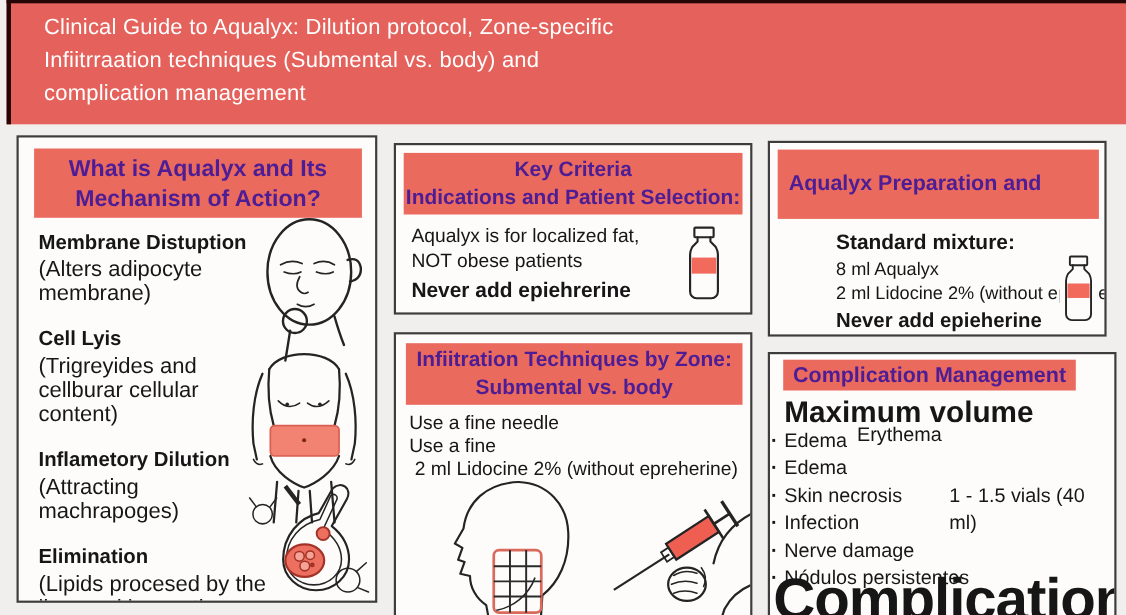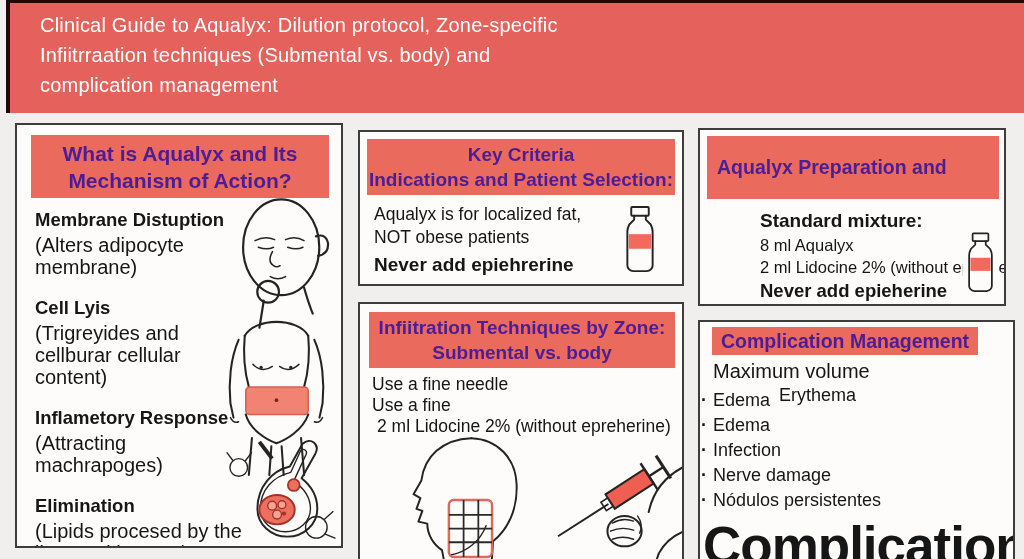--- a/index.html
+++ b/index.html
@@ -73,21 +73,21 @@
   .prep-sub { font-weight:bold; font-size:19px; margin-bottom:2px; }
   .prep-body .ln { font-size:16.5px; line-height:22px; }
   .prep-warning { font-weight:bold; font-size:18.5px; margin-top:2px; }
   .svg-vial-2 { position:absolute; right:6px; bottom:3px; width:35px; height:76px; background:#fdfcfb; }
   
   #panel-complication { left:698px; top:320px; width:317px; height:262px; }
   #panel-complication .hdr {
     position:absolute; left:12px; top:5px; height:28px;
     font-size:19.5px; padding:0 9px; display:inline-flex;
   }
-  .comp-sub { position:absolute; left:13px; top:38px; font-size:20px; font-weight:normal; }
+  .comp-sub { position:absolute; left:13px; top:38px; font-size:27px; font-weight:bold; }
   .comp-list { position:absolute; left:1px; top:66px; width:295px; font-size:18px; }
   .comp-row { position:relative; height:25px; line-height:25px; }
   .comp-row .dot { display:inline-block; width:12px; font-weight:bold; }
   .erythema { display:inline-block; margin-left:9px; transform:translateY(-5px); }
   .vials-note { position:absolute; left:162px; top:0; }
   .comp-big {
     position:absolute; left:3px; top:193px;
     font-size:53px; font-weight:bold; letter-spacing:-1px; white-space:nowrap;
   }
   
@@ -118,21 +118,21 @@
       <div class="d">(Alters adipocyte</div>
       <div class="d">membrane)</div>
     </div>
     <div class="mech-item">
       <div class="h">Cell Lyis</div>
       <div class="d">(Trigreyides and</div>
       <div class="d">cellburar cellular</div>
       <div class="d">content)</div>
     </div>
     <div class="mech-item">
-      <div class="h">Inflametory Response</div>
+      <div class="h">Inflametory Dilution</div>
       <div class="d">(Attracting machrapoges)</div>
     </div>
     <div class="mech-item">
       <div class="h">Elimination</div>
       <div class="d">(Lipids procesed by the</div>
       <div class="d">liver and lymmptic system</div>
     </div>
   </div>
 
   <svg class="svg-head" viewBox="0 0 100 125">
@@ -268,20 +268,23 @@
   <div class="comp-sub">Maximum volume</div>
 
   <div class="comp-list">
     <div class="comp-row">
       <span class="dot">·</span><span>Edema</span><span class="erythema">Erythema</span>
     </div>
     <div class="comp-row">
       <span class="dot">·</span><span>Edema</span>
     </div>
     <div class="comp-row">
+      <span class="dot">·</span><span>Skin necrosis</span><span class="vials-note">1 - 1.5 vials (40 ml)</span>
+    </div>
+    <div class="comp-row">
       <span class="dot">·</span><span>Infection</span>
     </div>
     <div class="comp-row">
       <span class="dot">·</span><span>Nerve damage</span>
     </div>
     <div class="comp-row">
       <span class="dot">·</span><span>Nódulos persistentes</span>
     </div>
   </div>
 

